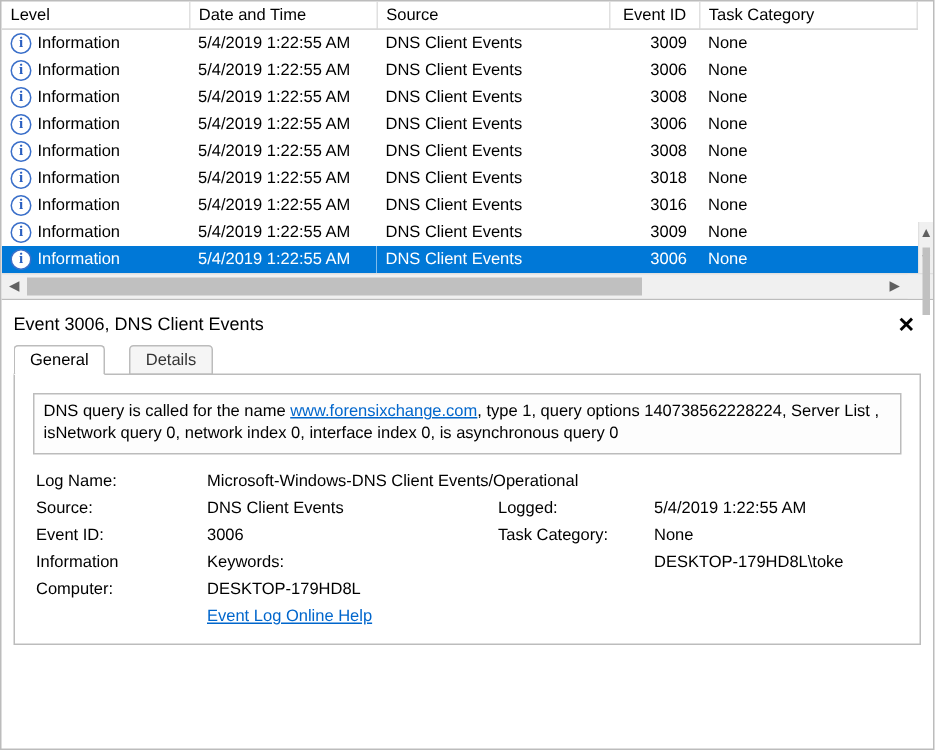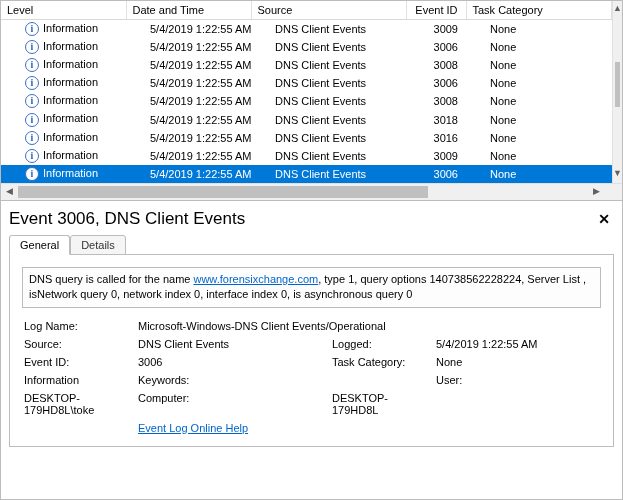--- a/index.html
+++ b/index.html
@@ -13,20 +13,21 @@
     height: 500px;
     overflow: hidden;
     border: 1px solid #bcbcbc;
   }
   .top-pane {
     border-bottom: 1px solid #bcbcbc;
     position: relative;
   }
   .grid-wrap {
     display: flex;
+    align-items: flex-end;
   }
   .grid-main {
     flex: 1 1 auto;
     overflow: hidden;
   }
   table.grid {
     width: 100%;
     border-collapse: collapse;
     table-layout: fixed;
   }
@@ -35,21 +36,21 @@
     font-weight: normal;
     background: #fff;
     border-right: 1px solid #e0e0e0;
     border-bottom: 1px solid #d8d8d8;
     padding: 3px 6px;
     white-space: nowrap;
     overflow: hidden;
   }
   table.grid th.rtl { text-align: right; padding-right: 8px;}
   table.grid td {
-    padding: 2px 24px;
+    padding: 2px 6px;
     white-space: nowrap;
     overflow: hidden;
     vertical-align: middle;
   }
   table.grid tr.selected td {
     background: #0078d7;
     color: #fff;
   }
   .info-icon {
     display: inline-block;
@@ -121,32 +122,32 @@
   .details-pane {
     padding: 6px 8px 8px 8px;
   }
   .details-title-row {
     display: flex;
     justify-content: space-between;
     align-items: center;
     padding: 2px 0 6px 0;
   }
   .details-title {
-    font-size: 17px;
+    font-size: 12px;
   }
   .close-btn {
     font-weight: bold;
     font-size: 14px;
     cursor: pointer;
     padding: 0 4px;
   }
   .tabs {
     display: flex;
     align-items: flex-end;
-    gap: 0;
+    gap: 16px;
   }
   .tab {
     border: 1px solid #bcbcbc;
     padding: 3px 10px;
     background: #fff;
     position: relative;
     z-index: 1;
     cursor: pointer;
     border-radius: 3px 3px 0 0;
   }
@@ -317,21 +318,20 @@
 
       <div class="lbl">Event ID:</div>
       <div>3006</div>
       <div class="lbl">Task Category:</div>
       <div>None</div>
 
       <div>Information</div>
       <div class="lbl">Keywords:</div>
       <div></div>
 
-      <div class="lbl">User:</div>
       <div>DESKTOP-179HD8L\toke</div>
       <div class="lbl">Computer:</div>
       <div>DESKTOP-179HD8L</div>
 
 
       <div style="grid-column:2/5">
         <a href="#">Event Log Online Help</a>
       </div>
     </div>
   </div>

